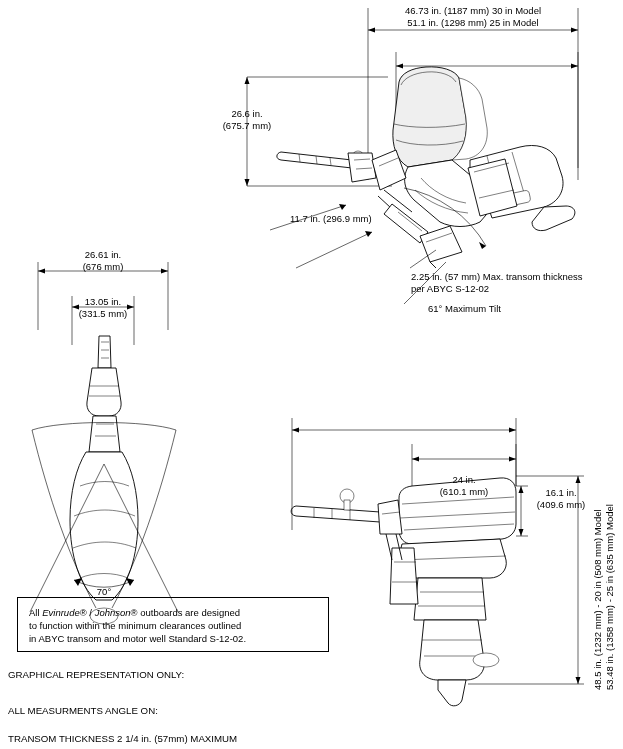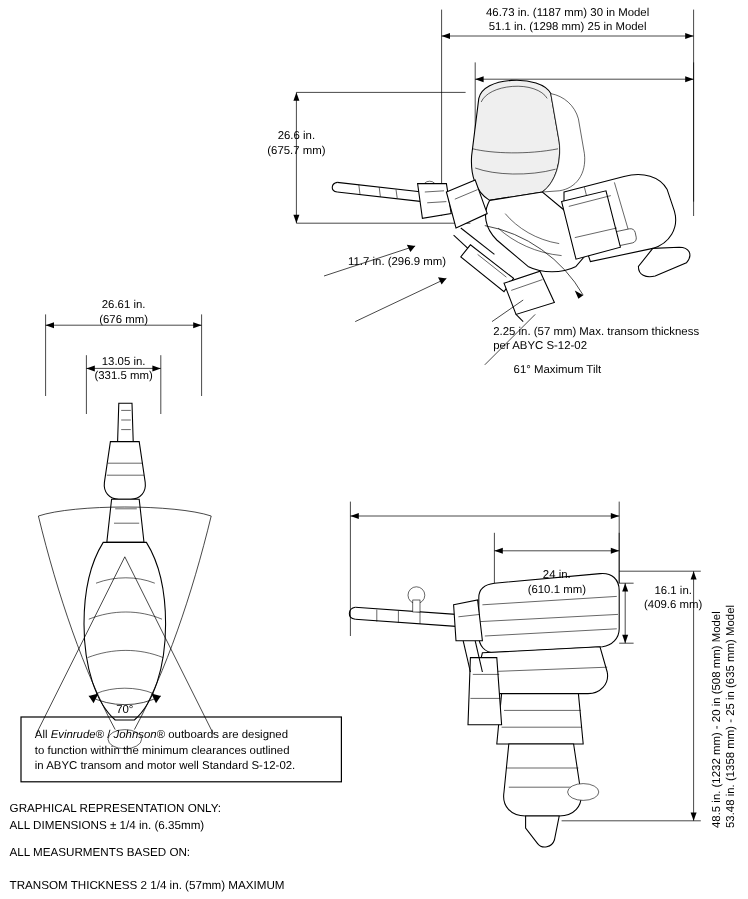--- a/index.html
+++ b/index.html
@@ -285,25 +285,24 @@
 
   <div class="dim center" style="left:412px; top:438px; width:104px;margin-top:36px;">24 in.
 (610.1 mm)</div>
 
   <div class="dim center" style="left:525px; top:487px; width:72px;">16.1 in.
 (409.6 mm)</div>
 
   <div class="vert" style="left:592px; top:690px; width:212px;">48.5 in. (1232 mm) - 20 in (508 mm) Model
 53.48 in. (1358 mm) - 25 in (635 mm) Model</div>
 
-  <div class="note-box" style="left:17px; top:597px; width:268px; height:55px;">
+  <div class="note-box" style="left:17px; top:597px; width:312px; height:55px;">
     <span><span>All </span><i>Evinrude</i><span>® / </span><i>Johnson</i><span>® outboards are designed</span></span><br>
     <span>to function within the minimum clearances outlined</span><br>
     <span>in ABYC transom and motor well Standard S-12-02.</span>
   </div>
 
   <div class="footer b" style="left:8px; top:668px;">GRAPHICAL REPRESENTATION ONLY:</div>
-  <div class="footer i" style="left:8px; top:682px;">ALL DIMENSIONS ± 1/4 in. (6.35mm)</div>
-  <div class="footer b" style="left:8px; top:704px;">ALL MEASURMENTS BASED ON:</div>
+  <div class="footer b" style="left:8px; top:704px;">ALL MEASURMENTS ANGLE ON:</div>
   <div class="footer i" style="left:8px; top:718px;margin-top:44px;">TRANSOM ANGLE 14°</div>
   <div class="footer i" style="left:8px; top:732px;">TRANSOM THICKNESS 2 1/4 in. (57mm) MAXIMUM</div>
 
 </div>
 
 </body></html>

